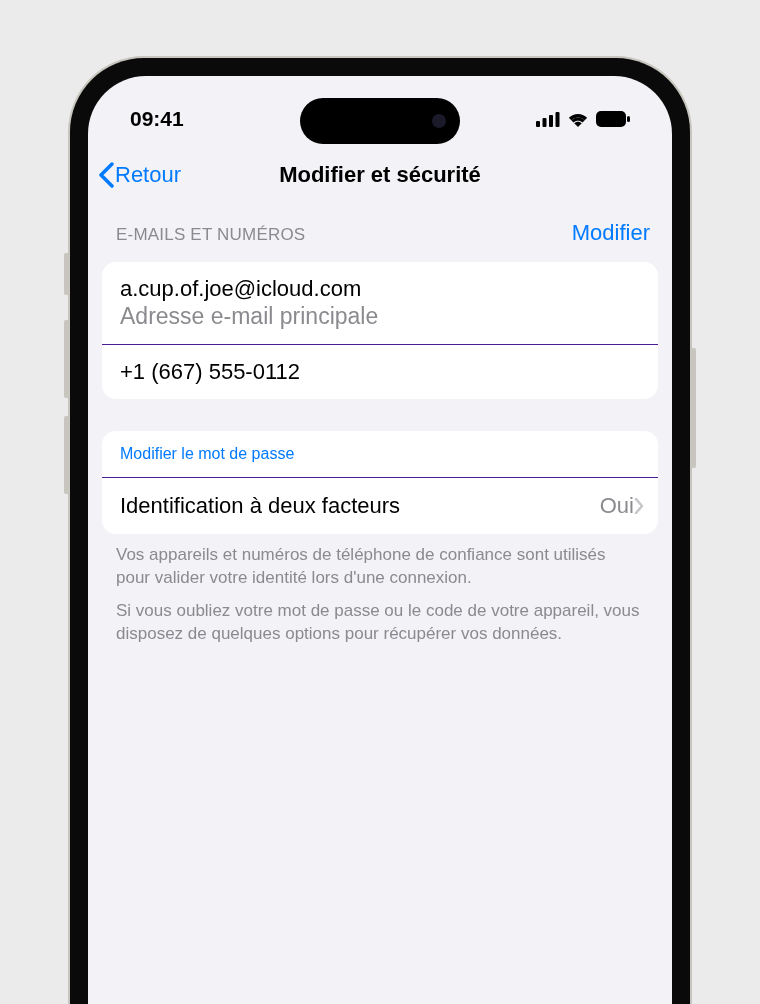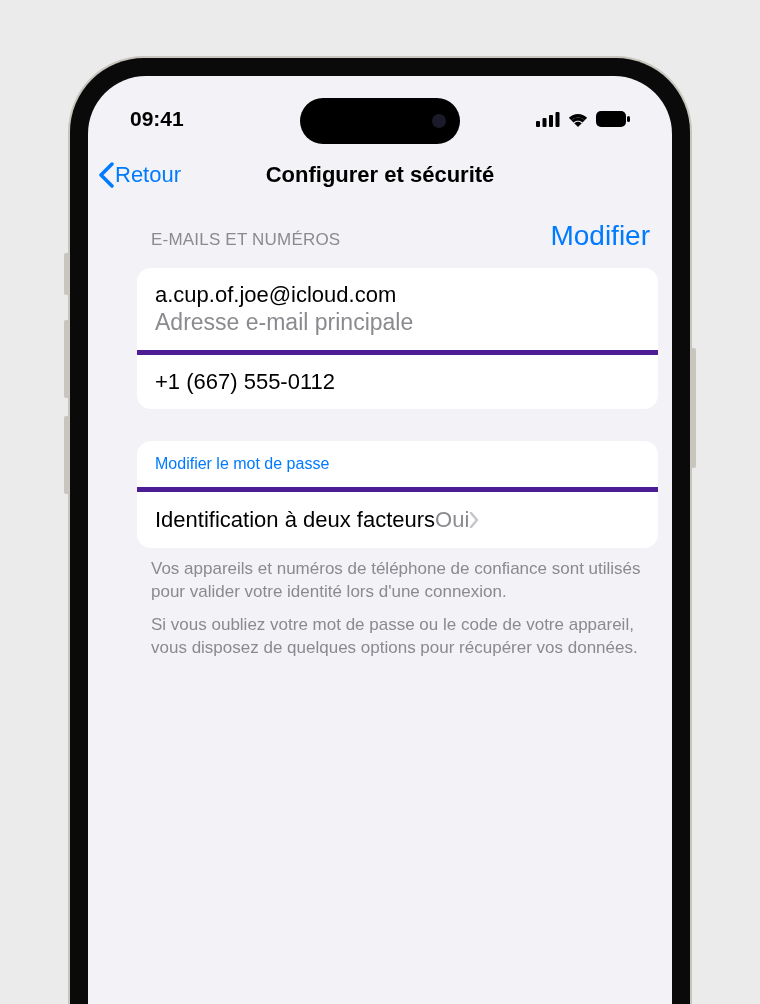--- a/index.html
+++ b/index.html
@@ -99,47 +99,46 @@
     .nav-title {
       position: absolute;
       left: 50%;
       transform: translateX(-50%);
       font-size: 22px;
       font-weight: 600;
       color: #000;
     }
     .content {
       padding: 0;
-      margin-left: 35px;
     }
     .section-header-row {
       display: flex;
       justify-content: space-between;
       align-items: baseline;
       padding: 18px 22px 8px 28px;
     }
     .section-header {
       font-size: 17px;
       color: #8a8a8f;
       text-transform: uppercase;
       letter-spacing: 0.2px;
     }
     .edit-link {
       color: #007aff;
-      font-size: 28px;
+      font-size: 22px;
     }
     .card {
       background: #fff;
       margin: 8px 14px 0 14px;
       border-radius: 14px;
       overflow: hidden;
     }
     .row {
       padding: 14px 18px 14px 18px;
-      border-bottom: 5px solid #4c1d95;
+      border-bottom: 1px solid #4c1d95;
     }
     .row:last-child {
       border-bottom: none;
     }
     .row-title {
       font-size: 22px;
       color: #000;
     }
     .row-sub {
       font-size: 23px;
@@ -154,20 +153,21 @@
     }
     .card.spacer-top {
       margin-top: 32px;
     }
     .row-link {
       font-size: 16px;
       color: #007aff;
     }
     .row-nav {
       display: flex;
+      justify-content: space-between;
       align-items: center;
       padding: 15px 14px 15px 18px;
       border-bottom: 1px solid #e8e8ea;
     }
     .row-nav:last-child { border-bottom: none; }
     .row-nav-label {
       font-size: 22px;
       color: #000;
     }
     .row-nav-right {
@@ -217,21 +217,21 @@
       </div>
     </div>
 
     <div class="nav-bar">
       <div class="back-button">
         <svg width="17" height="26" viewBox="0 0 17 26">
           <path d="M14 2 L3 13 L14 24" stroke="#007aff" stroke-width="3.5" fill="none" stroke-linecap="round" stroke-linejoin="round"></path>
         </svg>
         <span>Retour</span>
       </div>
-      <div class="nav-title">Configurer et sécurité</div>
+      <div class="nav-title">Modifier et sécurité</div>
     </div>
 
     <div class="content">
       <div class="section-header-row">
         <div class="section-header">E-MAILS ET NUMÉROS</div>
         <div class="edit-link">Modifier</div>
       </div>
 
       <div class="card">
         <div class="row">

